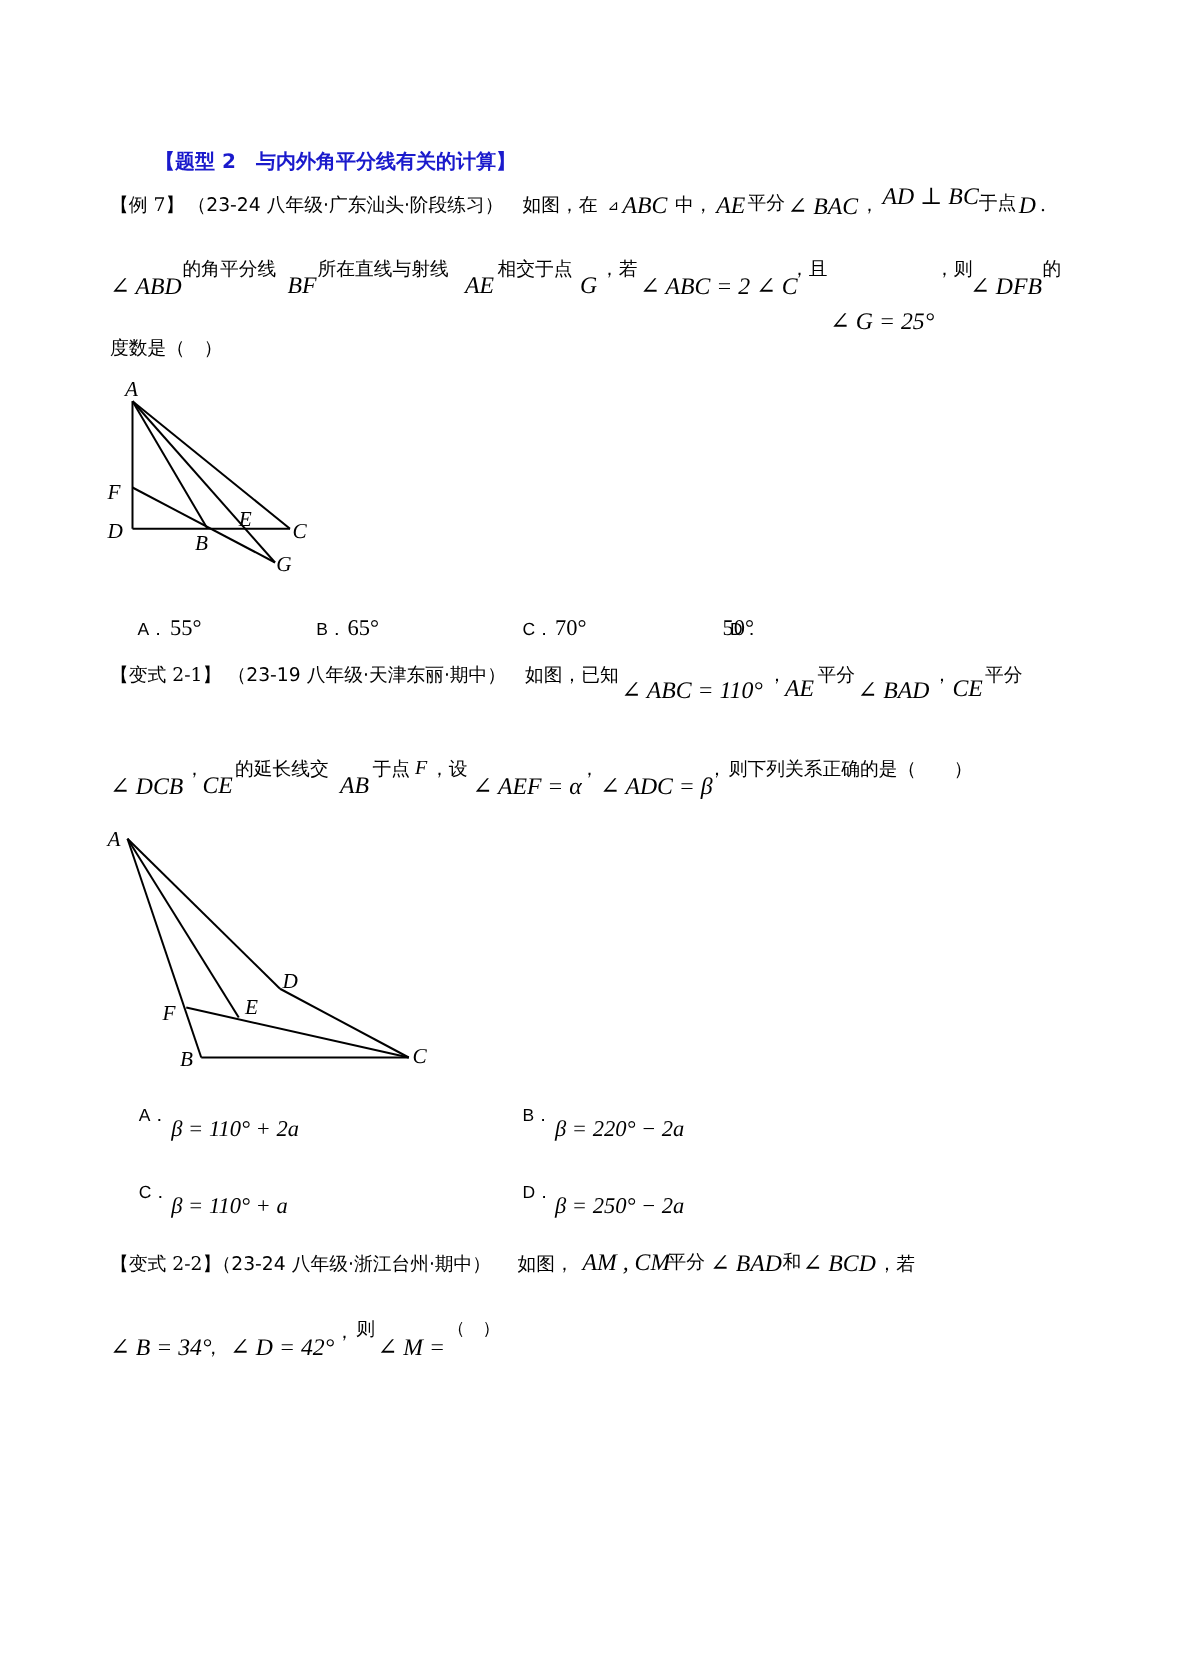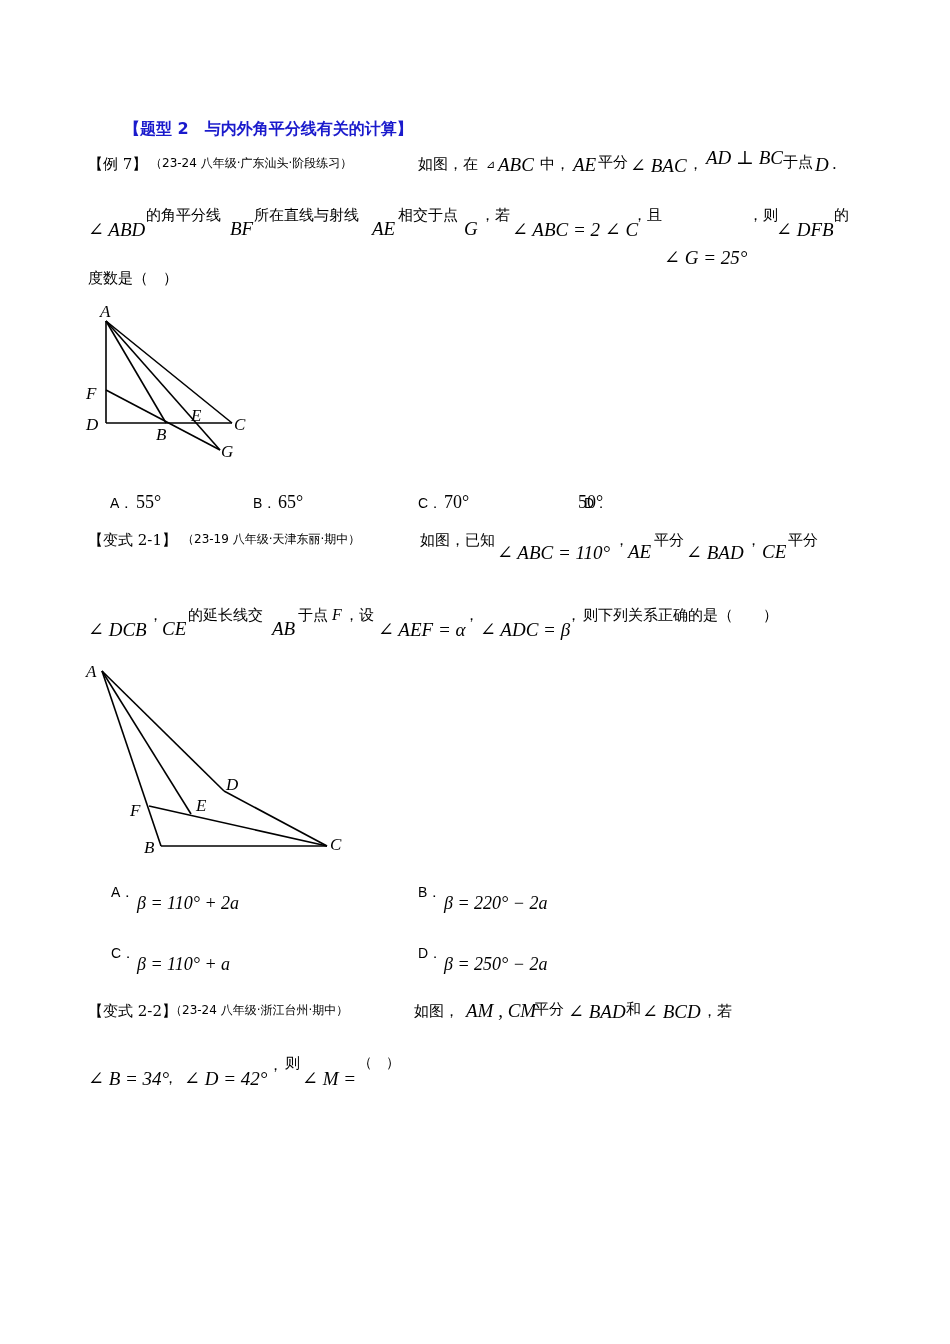--- a/index.html
+++ b/index.html
@@ -1,19 +1,19 @@
 <!DOCTYPE html>
 <html><head>
 <meta charset="utf-8">
 <style>
   html, body { margin: 0; padding: 0; background: #ffffff; }
   body { width: 950px; height: 1344px; position: relative; overflow: hidden;
          font-family: "DejaVu Serif", "Liberation Serif", serif; color: #000; }
   .abs { position: absolute; white-space: nowrap; }
-  .cjk { font-family: "DejaVu Sans", "Liberation Sans", sans-serif; font-size: 12px; }
+  .cjk { font-family: "DejaVu Sans", "Liberation Sans", sans-serif; font-size: 15px; }
   .cjk-serif { font-family: "DejaVu Serif", "Liberation Serif", serif; font-size: 15px; }
   .heading { color: #1a1acc; font-weight: bold; font-family: "DejaVu Sans", "Liberation Sans", sans-serif; font-size: 16px; }
   .math { font-family: "Liberation Serif", "DejaVu Serif", serif; font-style: italic; font-size: 19px; }
   .opt-label { font-family: "Liberation Sans", "DejaVu Sans", sans-serif; font-size: 14px; }
   .opt-val { font-family: "Liberation Serif", "DejaVu Serif", serif; font-size: 18px; }
   svg text { font-family: "Liberation Serif", "DejaVu Serif", serif; font-style: italic; font-size: 17px; }
 </style>
 </head>
 <body>
 

